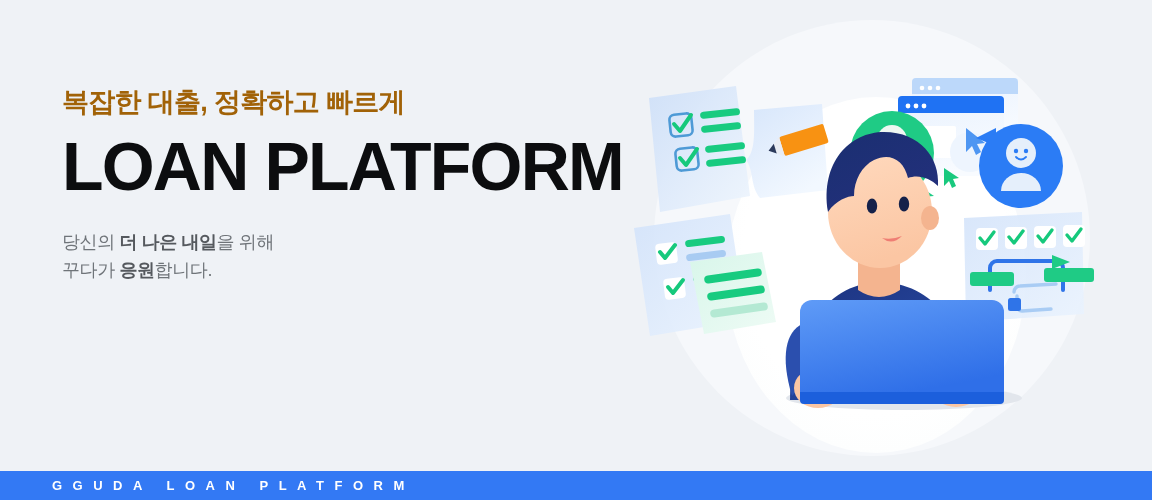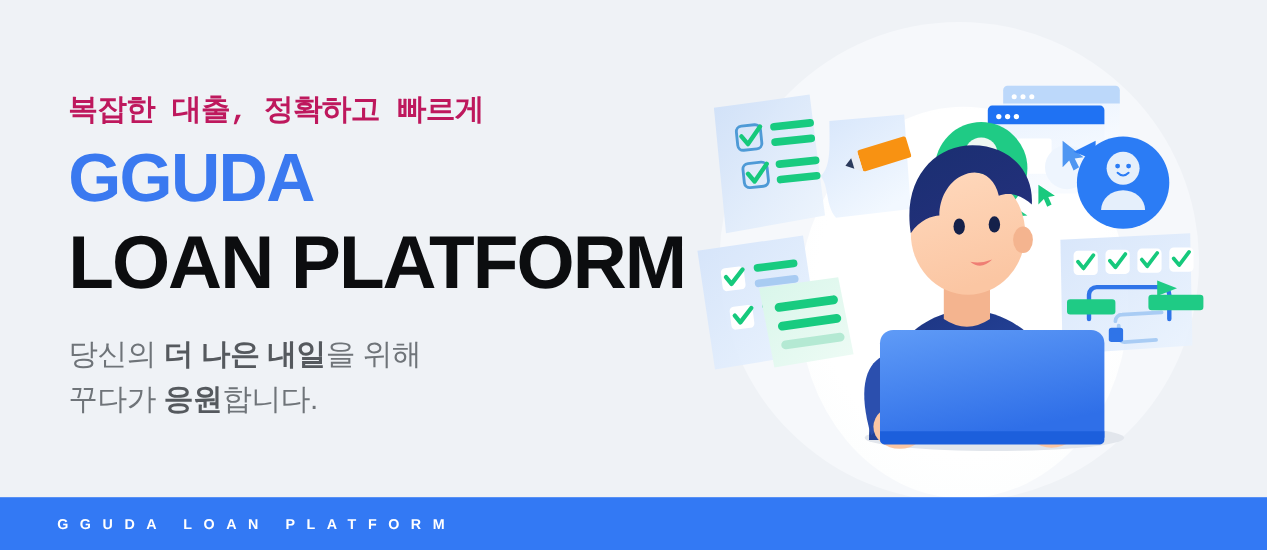--- a/index.html
+++ b/index.html
@@ -19,26 +19,25 @@
   
   .copy{
     position:absolute;
     left:62px;top:86px;
     width:600px;
     z-index:6;
   }
   .eyebrow{
     font-size:27px;
     font-weight:700;
-    color:#be185d;
+    color:#a16207;
     letter-spacing:-0.7px;
     line-height:1.25;
     margin:0 0 10px 0;
     white-space:nowrap;
-    font-family:Liberation Mono, monospace;
   }
   .brand{
     font-size:62px;
     font-weight:800;
     color:#3a79f0;
     letter-spacing:-1.5px;
     line-height:1.08;
     margin:0;
     white-space:nowrap;
   }
@@ -46,33 +45,33 @@
     font-size:68px;
     font-weight:800;
     color:#0c0d0f;
     letter-spacing:-1.8px;
     line-height:1.08;
     margin:6px 0 0 0;
     white-space:nowrap;
   }
   .tagline{
     margin:26px 0 0 0;
-    font-size:27px;
+    font-size:18px;
     line-height:1.52;
     color:#6f7479;
     letter-spacing:-0.4px;
     font-weight:400;
   }
   .tagline b{color:#55595e;font-weight:700;}
 
   
   .strip{
     position:absolute;
     left:0;right:0;bottom:0;
-    height:48px;
+    height:29px;
     background:#3379f4;
     display:flex;
     align-items:center;
     z-index:8;
   }
   .strip-text{
     margin-left:52px;
     color:#ffffff;
     font-size:13px;
     font-weight:600;
@@ -89,21 +88,20 @@
   }
   .art svg{display:block;width:548px;height:468px;}
 </style>
 </head>
 <body>
 
 <div class="banner">
 
   <div class="copy">
     <p class="eyebrow">복잡한 대출, 정확하고 빠르게</p>
-    <h1 class="brand">GGUDA</h1>
     <h2 class="product">LOAN PLATFORM</h2>
     <p class="tagline">
       <span>당신의 </span><b>더 나은 내일</b><span>을 위해</span><br>
       <span>꾸다가 </span><b>응원</b><span>합니다.</span>
     </p>
   </div>
 
   <div class="art">
     <svg viewBox="0 0 548 468" xmlns="http://www.w3.org/2000/svg">
       <defs>

